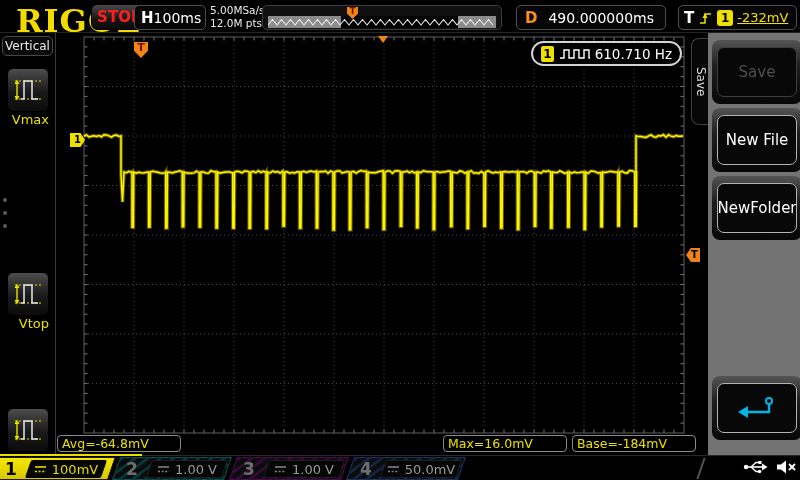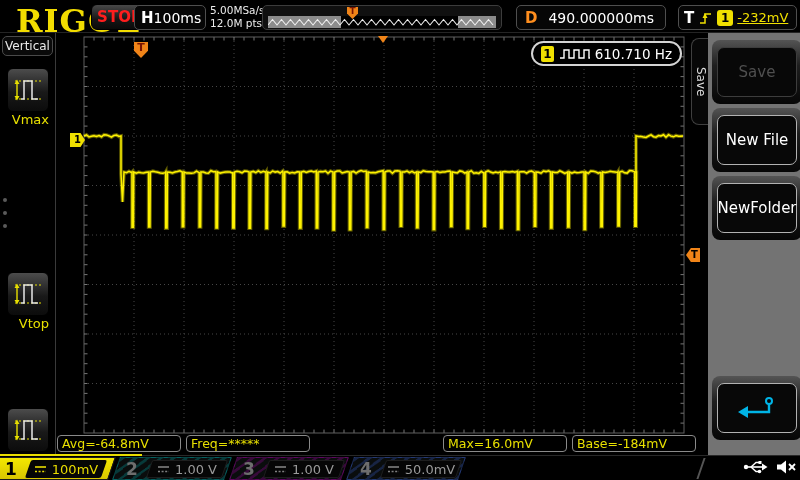--- a/index.html
+++ b/index.html
@@ -378,21 +378,20 @@
 
     <div class="freq-counter">
       <span class="freq-chip">1</span>
       <svg width="36" height="13">
         <path d="M1,11 h4 v-8 h5 v8 h5 v-8 h5 v8 h5 v-8 h5 v8 h4" fill="none" stroke="#fff" stroke-width="1.4"></path>
       </svg>
       <span class="freq-val">610.710 Hz</span>
     </div>
 
     <div class="meas-box" style="left:1px">Avg=-64.8mV</div>
-    <div class="meas-box" style="left:130px">Freq=*****</div>
     <div class="meas-box" style="left:387px">Max=16.0mV</div>
     <div class="meas-box" style="left:516px">Base=-184mV</div>
   </main>
 
   <nav id="menu">
     <div class="menu-tab">Save</div>
     <div class="menu-group" style="top:7px">
       <button class="menu-btn disabled">Save</button>
     </div>
     <div class="menu-group" style="top:75px">

